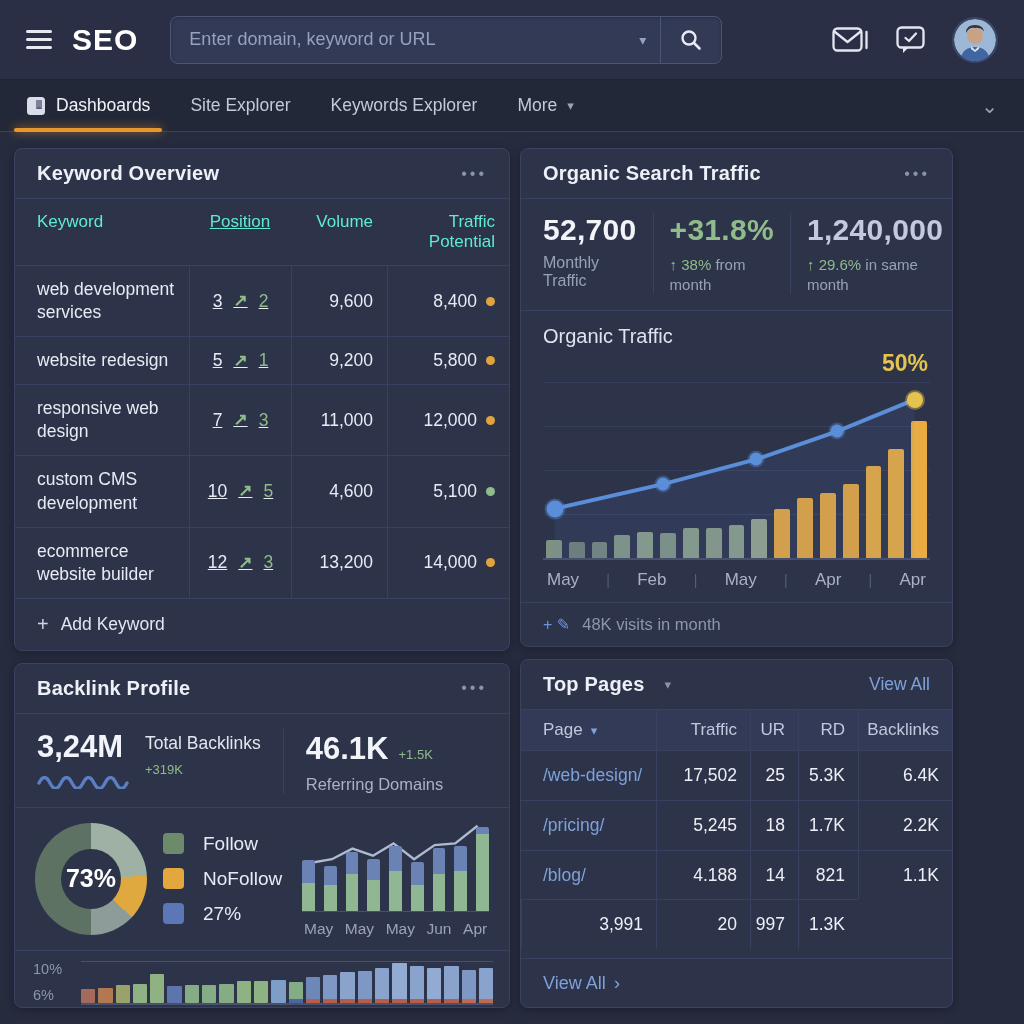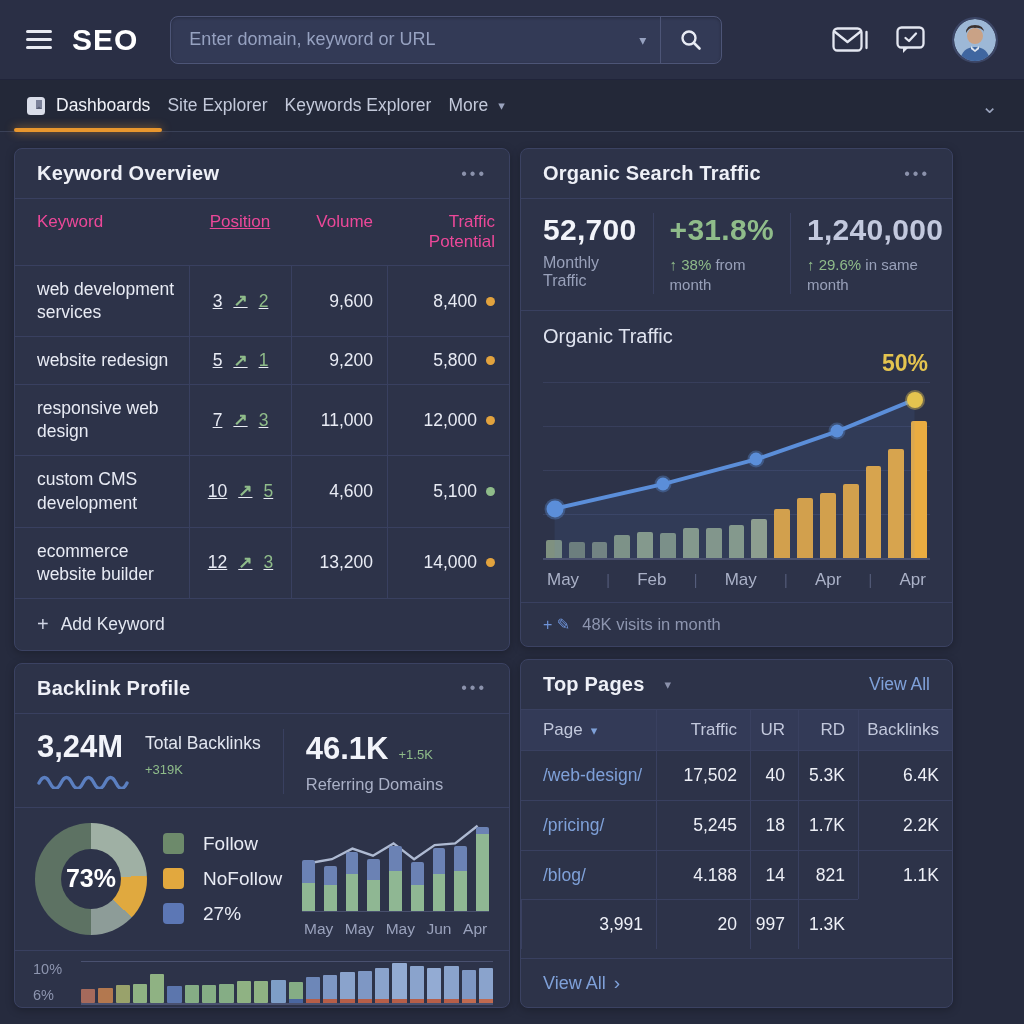--- a/index.html
+++ b/index.html
@@ -30,21 +30,21 @@
   .searchbox input::placeholder { color:#96a1c0; }
   .search-caret { color:#96a1c0; font-size:14px; margin:0 14px; }
   .search-divider { width:1px; height:100%; background:#4d5577; }
   .search-btn { width:60px; height:100%; display:flex; align-items:center; justify-content:center; cursor:pointer; }
   .top-icons { margin-left:auto; display:flex; align-items:center; gap:26px; }
   .icon-btn { cursor:pointer; display:flex; align-items:center; }
   .avatar { width:46px; height:46px; border-radius:50%; overflow:hidden; border:2px solid #3c4666; cursor:pointer; }
   
   .navbar {
     height:52px; background:#232838; display:flex; align-items:center;
-    padding:0 26px; gap:17px; border-bottom:1px solid #3a4158;
+    padding:0 26px; gap:40px; border-bottom:1px solid #3a4158;
   }
   .nav-item {
     height:100%; display:flex; align-items:center; gap:10px;
     font-size:17.5px; color:#c3c9da; cursor:pointer; position:relative;
   }
   .nav-item.active { color:#f0f2f8; }
   .nav-item.active::after {
     content:""; position:absolute; left:-12px; right:-12px; bottom:-1px; height:4px;
     background:#e8962e; border-radius:3px; box-shadow:0 0 10px rgba(232,150,46,.7);
   }
@@ -63,21 +63,21 @@
   }
   .panel-head {
     display:flex; align-items:center; justify-content:space-between;
     padding:13px 22px; border-bottom:1px solid #394060;
   }
   .panel-title { font-size:20px; font-weight:700; color:#eef0f7; letter-spacing:.2px; }
   .menu-dots { color:#8b92ac; cursor:pointer; font-size:16px; letter-spacing:3px; }
   .menu-dots::before { content:"\2022\2022\2022"; }
   
   .kw-grid { display:grid; grid-template-columns:1fr 102px 96px 122px; }
-  .kw-hcell { padding:13px 14px; font-size:17px; color:#ec4899; }
+  .kw-hcell { padding:13px 14px; font-size:17px; color:#5eead4; }
   .kw-hcell:first-child { padding-left:22px; }
   .kw-cell { padding:12px 14px; font-size:17.5px; color:#e8ebf4; border-top:1px solid #394060; display:flex; align-items:center; line-height:1.32; }
   .kw-name { padding-left:22px; }
   .bl { border-left:1px solid #394060; }
   .t-center { justify-content:center; text-align:center;text-decoration:underline; }
   .t-right { justify-content:flex-end; text-align:right; }
   .kw-pos { gap:11px; }
   .trend-icon { color:#8fbc8a; font-size:17px; }
   .trend-icon::before { content:"\2197"; font-weight:700; }
   .chg { color:#8fbc8a; }
@@ -564,21 +564,21 @@
             <span>Page</span>
             <span class="tp-caret" style="color:#7fa1d9;">▾</span>
           </div>
         <div class="tp-hcell bl t-right">Traffic</div>
         <div class="tp-hcell bl t-right">UR</div>
         <div class="tp-hcell bl t-right">RD</div>
         <div class="tp-hcell bl t-right">Backlinks</div>
 
         <div class="tp-cell tp-page">/web-design/</div>
         <div class="tp-cell bl t-right">17,502</div>
-        <div class="tp-cell bl t-right">40</div>
+        <div class="tp-cell bl t-right">25</div>
         <div class="tp-cell bl t-right">5.3K</div>
         <div class="tp-cell bl t-right">6.4K</div>
 
         <div class="tp-cell tp-page">/pricing/</div>
         <div class="tp-cell bl t-right">5,245</div>
         <div class="tp-cell bl t-right">18</div>
         <div class="tp-cell bl t-right">1.7K</div>
         <div class="tp-cell bl t-right">2.2K</div>
 
         <div class="tp-cell tp-page">/blog/</div>

